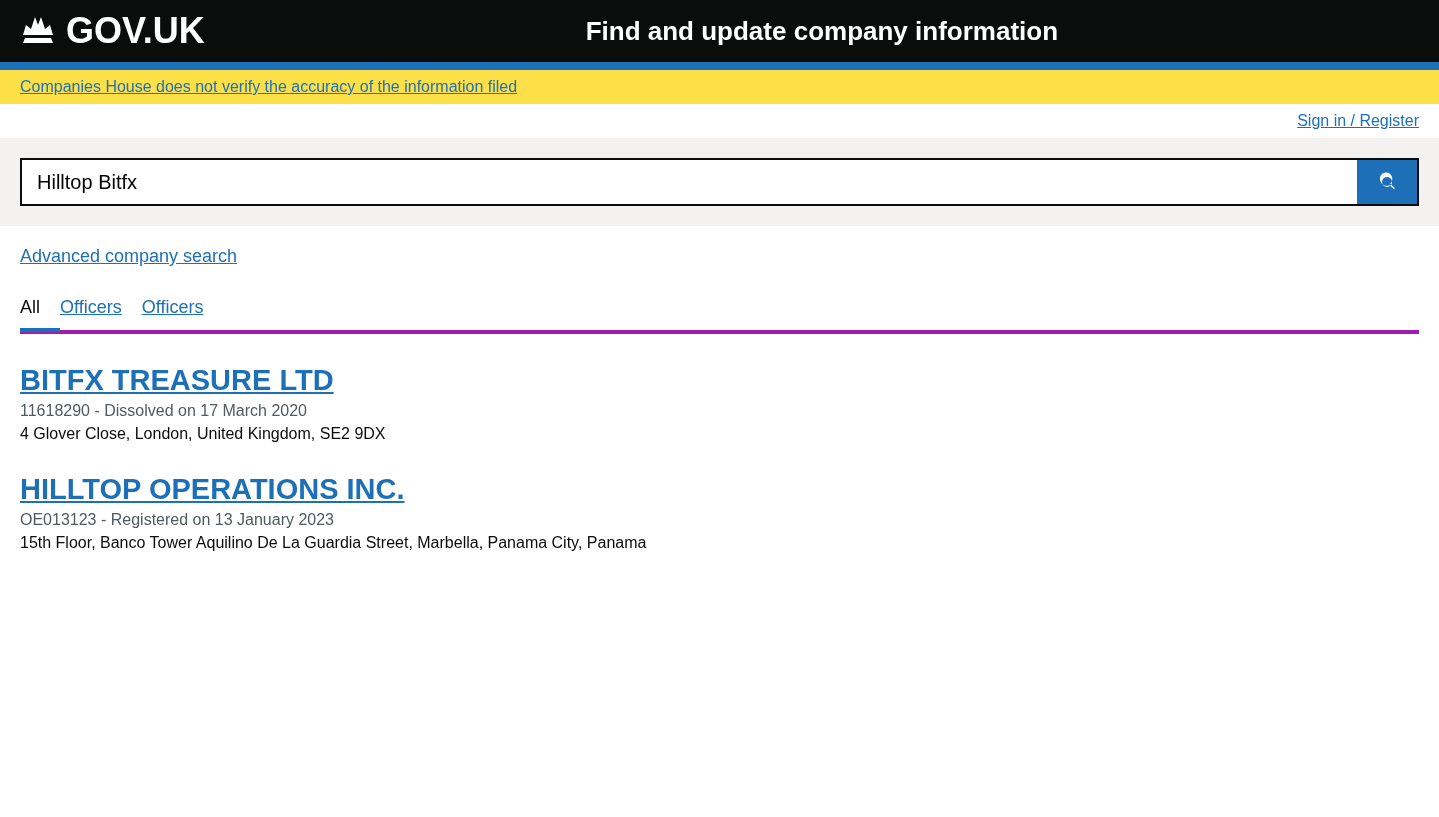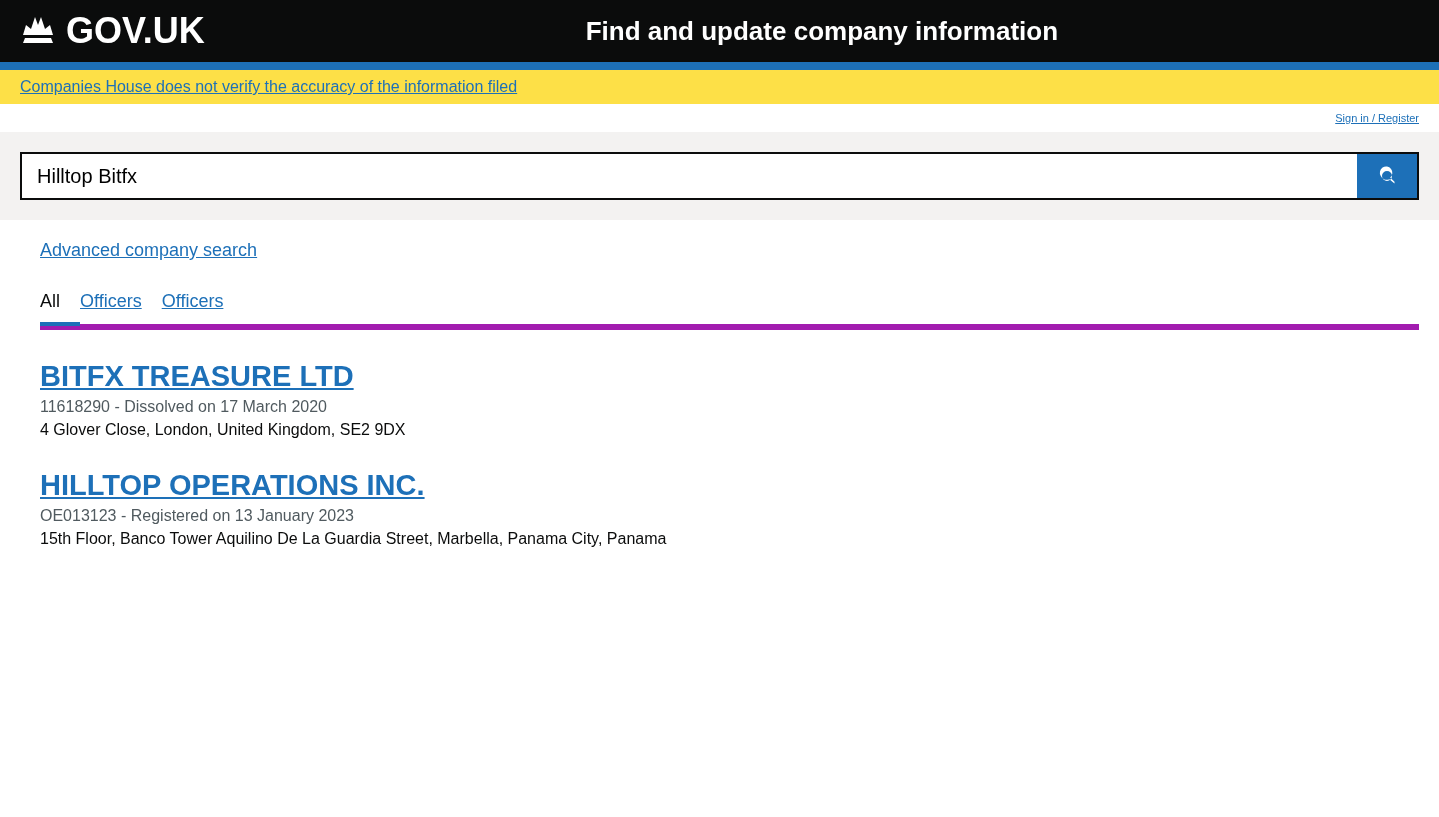--- a/index.html
+++ b/index.html
@@ -59,21 +59,21 @@
     }
     
     .top-right {
       display: flex;
       justify-content: flex-end;
       padding: 8px 20px;
     }
     .top-right a {
       color: #1d70b8;
       text-decoration: underline;
-      font-size: 11px;
+      font-size: 16px;
     }
     
     .search-section {
       background: #f3f2f1;
       padding: 20px 20px 20px 20px;
     }
     .search-container {
       display: flex;
       border: 2px solid #0b0c0c;
       max-width: 1400px;
@@ -97,36 +97,35 @@
       width: 60px;
     }
     .search-icon-svg {
       width: 24px;
       height: 24px;
       fill: #fff;
     }
     
     .main-content {
       padding: 20px 20px;
-      margin-left: 20px;
     }
     .advanced-search-link {
       display: inline-block;
       margin-bottom: 20px;
     }
     .advanced-search-link a {
       color: #1d70b8;
       text-decoration: underline;
       font-size: 18px;
     }
     
     .tabs {
       display: flex;
       gap: 0;
-      border-bottom: 6px solid #a21caf;
+      border-bottom: 4px solid #a21caf;
       margin-bottom: 30px;
     }
     .tab {
       padding: 10px 20px 10px 0;
       cursor: pointer;
       font-size: 18px;
       color: #1d70b8;
       text-decoration: underline;
       border-bottom: 4px solid transparent;
       margin-bottom: -2px;

